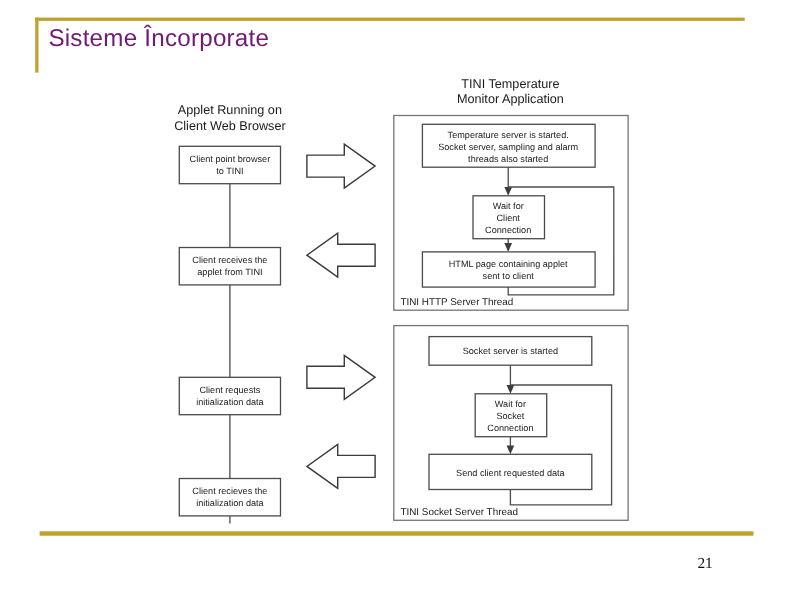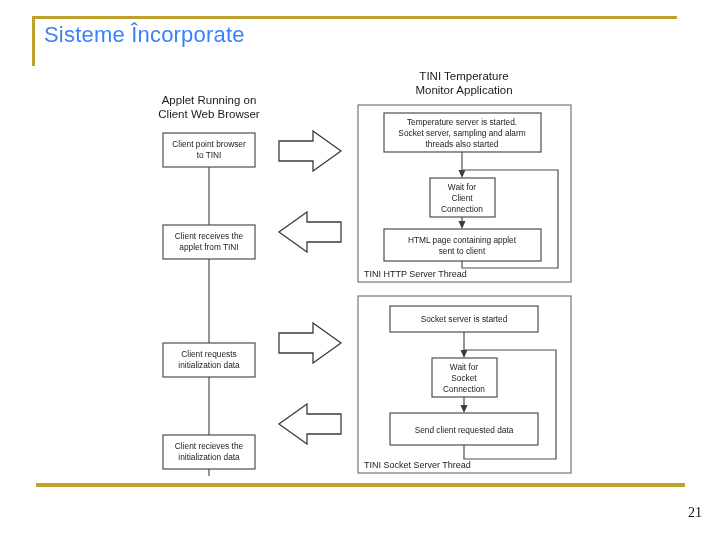--- a/index.html
+++ b/index.html
@@ -33,37 +33,37 @@
     top: 16px;
     width: 3px;
     height: 50px;
     background: #bfa22e;
   }
   #page-title {
     position: absolute;
     left: 44px;
     top: 22px;
     font-size: 22px;
-    color: #3b82f6;
+    color: #701a75;
     letter-spacing: 0.2px;
     white-space: nowrap;
   }
 
   
   #footer-rule {
     position: absolute;
     left: 36px;
     top: 483px;
     width: 649px;
     height: 4px;
     background: #bfa22e;
   }
   #page-number {
     position: absolute;
-    left: 688px;
+    left: 634px;
     top: 505px;
     font-family: "Liberation Serif", serif;
     font-size: 14px;
     color: #101010;
   }
 
   
   #diagram {
     position: absolute;
     left: 0;

